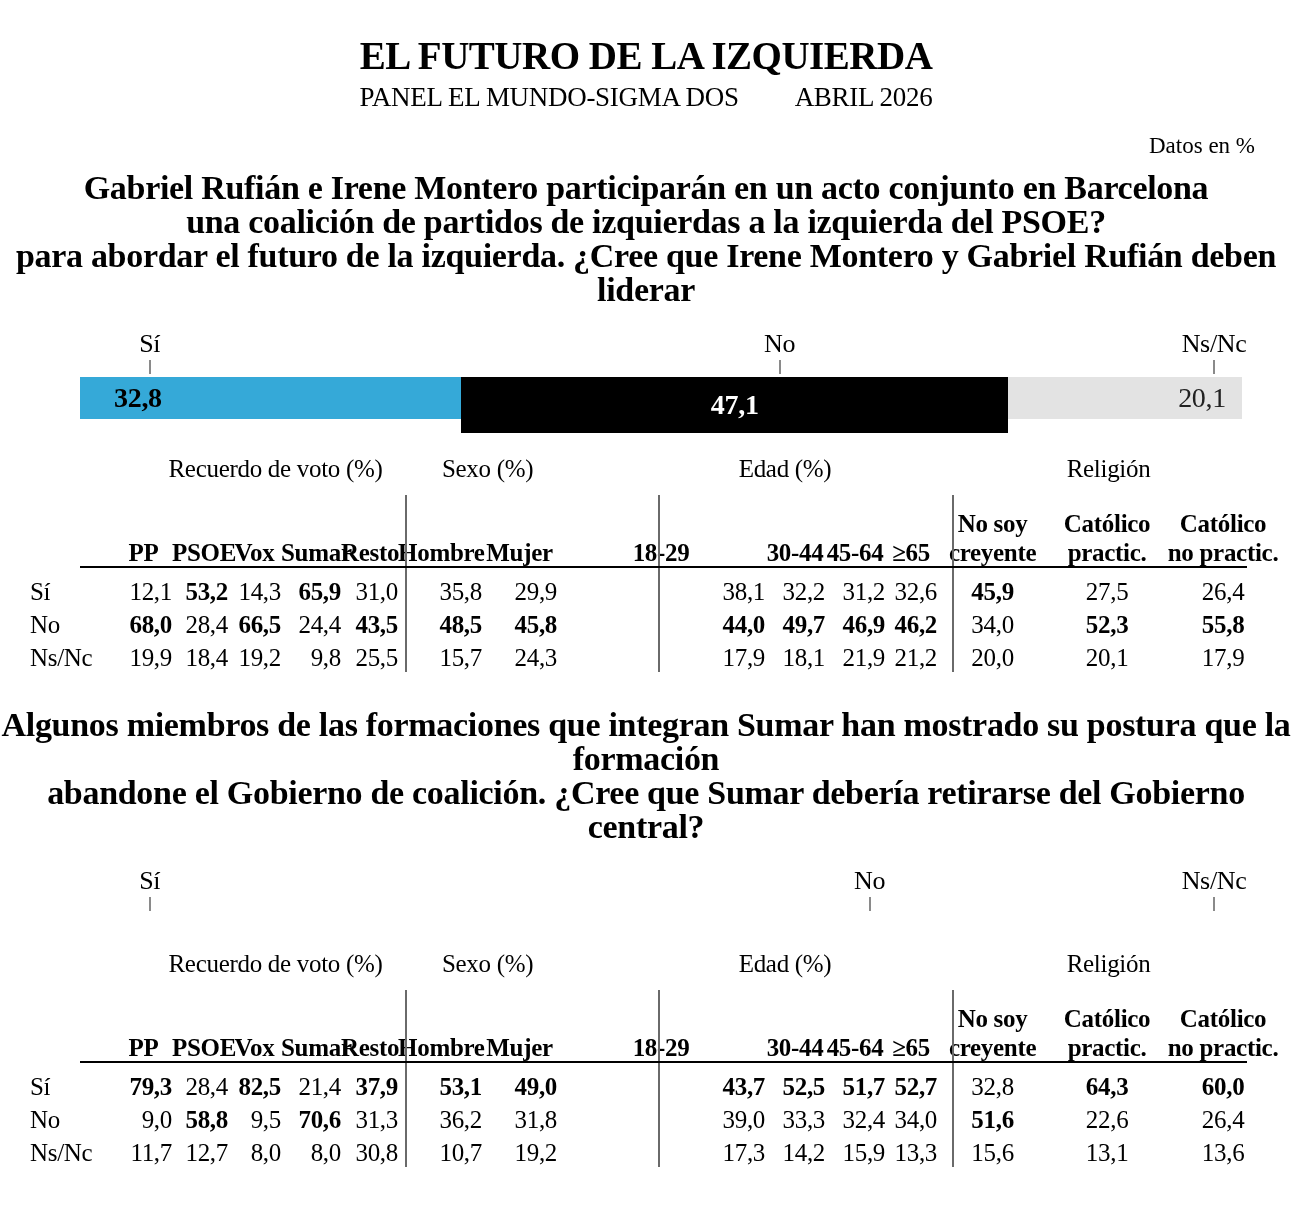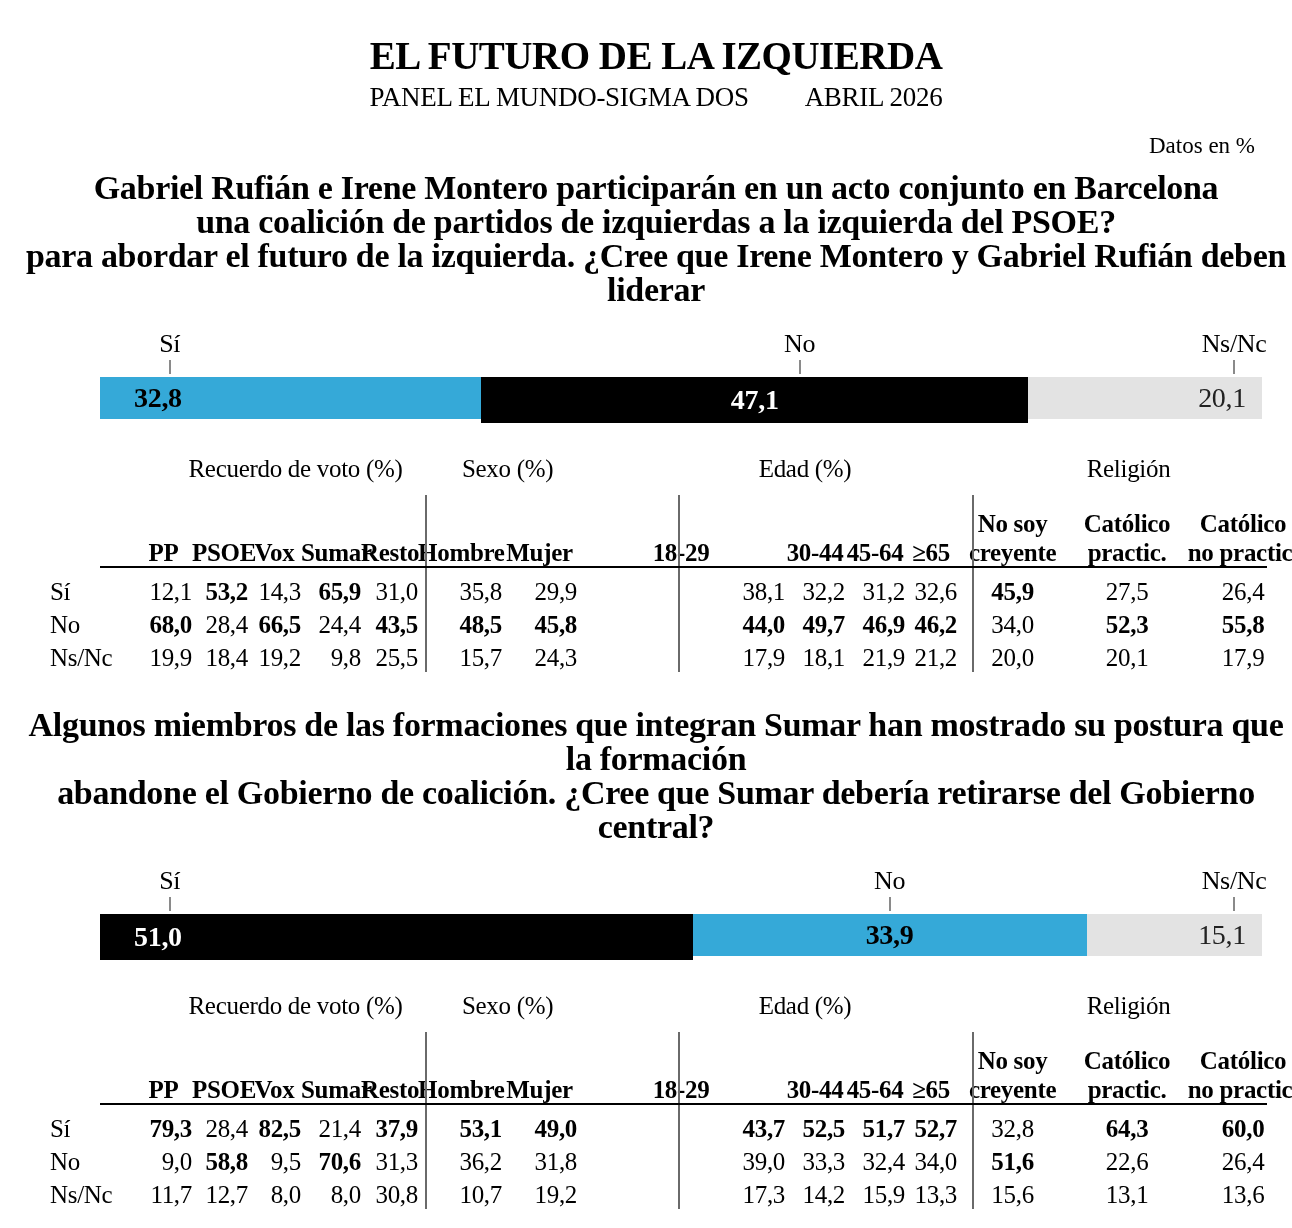--- a/index.html
+++ b/index.html
@@ -1,35 +1,35 @@
 <!DOCTYPE html>
 <html><head>
 <meta charset="utf-8">
 <style>
   html,body{margin:0;padding:0;background:#fff;}
   body{font-family:"Liberation Serif","DejaVu Serif",serif;color:#000;}
-  .canvas{position:relative;width:1292px;height:1228px;overflow:hidden;background:#fff;padding-top:34px;box-sizing:border-box;padding-left:20px;}
+  .canvas{position:relative;width:1292px;height:1228px;overflow:hidden;background:#fff;padding-top:34px;box-sizing:border-box;}
 
   .title{margin:0;text-align:center;font-size:39px;font-weight:bold;letter-spacing:-0.5px;line-height:44px;}
   .subtitle{text-align:center;font-size:27px;margin-top:4px;letter-spacing:-0.3px;}
   .sub-gap{display:inline-block;width:56px;}
   .datos{text-align:right;padding-right:37px;font-size:23px;margin-top:20px;}
 
   .qtext{text-align:center;font-weight:bold;font-size:34px;line-height:34px;letter-spacing:-0.3px;}
   .qtext-1{margin-top:12px;}
   .qtext-2{margin-top:34px;}
 
   .bar-block{margin:22px 0 0 80px;width:1162px;}
   .bar-labels{position:relative;height:31px;font-size:26px;letter-spacing:-0.3px;}
   .bar-labels span{position:absolute;transform:translateX(-50%);white-space:nowrap;top:0;}
   .bar-ticks{position:relative;height:17px;}
   .bar-tick{position:absolute;width:2px;height:14px;background:#8a8a8a;transform:translateX(-50%);top:0;}
   .bar{display:flex;height:42px;align-items:flex-start;}
   .bar-seg{height:42px;display:flex;align-items:center;box-sizing:border-box;}
-  .seg-black{height:46px;}
+  .seg-black{height:56px;}
   .bar-val{font-size:28px;font-weight:bold;width:100%;line-height:40px;letter-spacing:-0.3px;}
   .v-first{text-align:left;padding-left:34px;}
   .v-mid{text-align:center;}
   .v-last{text-align:right;padding-right:16px;}
   .v-onblack{color:#fff;}
   .v-plain{font-weight:normal;color:#222;}
 
   .table-block{position:relative;width:1250px;margin:36px 0 0 30px;}
   table.demo-table{border-collapse:collapse;width:1250px;table-layout:fixed;}
   .demo-table th,.demo-table td{padding:0;white-space:nowrap;letter-spacing:-0.3px;}
@@ -206,31 +206,20 @@
         <div class="bar-labels">
           <span style="left: 6%;">Sí</span>
           <span style="left: 67.95%;">No</span>
           <span style="left: 97.6%;">Ns/Nc</span>
         </div>
         <div class="bar-ticks">
           <i class="bar-tick" style="left: 6%;"></i>
           <i class="bar-tick" style="left: 67.95%;"></i>
           <i class="bar-tick" style="left: 97.6%;"></i>
         </div>
-        <div class="bar">
-          <div class="bar-seg seg-black" style="width: 51%; background: rgb(0, 0, 0);">
-            <span class="bar-val v-first v-onblack">51,0</span>
-          </div>
-          <div class="bar-seg" style="width: 33.9%; background: rgb(53, 169, 216);">
-            <span class="bar-val v-mid">33,9</span>
-          </div>
-          <div class="bar-seg" style="width: 15.1%; background: rgb(227, 227, 227);">
-            <span class="bar-val v-last v-plain">15,1</span>
-          </div>
-        </div>
       </div>
     <div class="table-block">
         <table class="demo-table">
           <colgroup>
             <col style="width: 85px;">
             <col style="width: 57px;">
             <col style="width: 56px;">
             <col style="width: 53px;">
             <col style="width: 60px;">
             <col style="width: 57px;">

